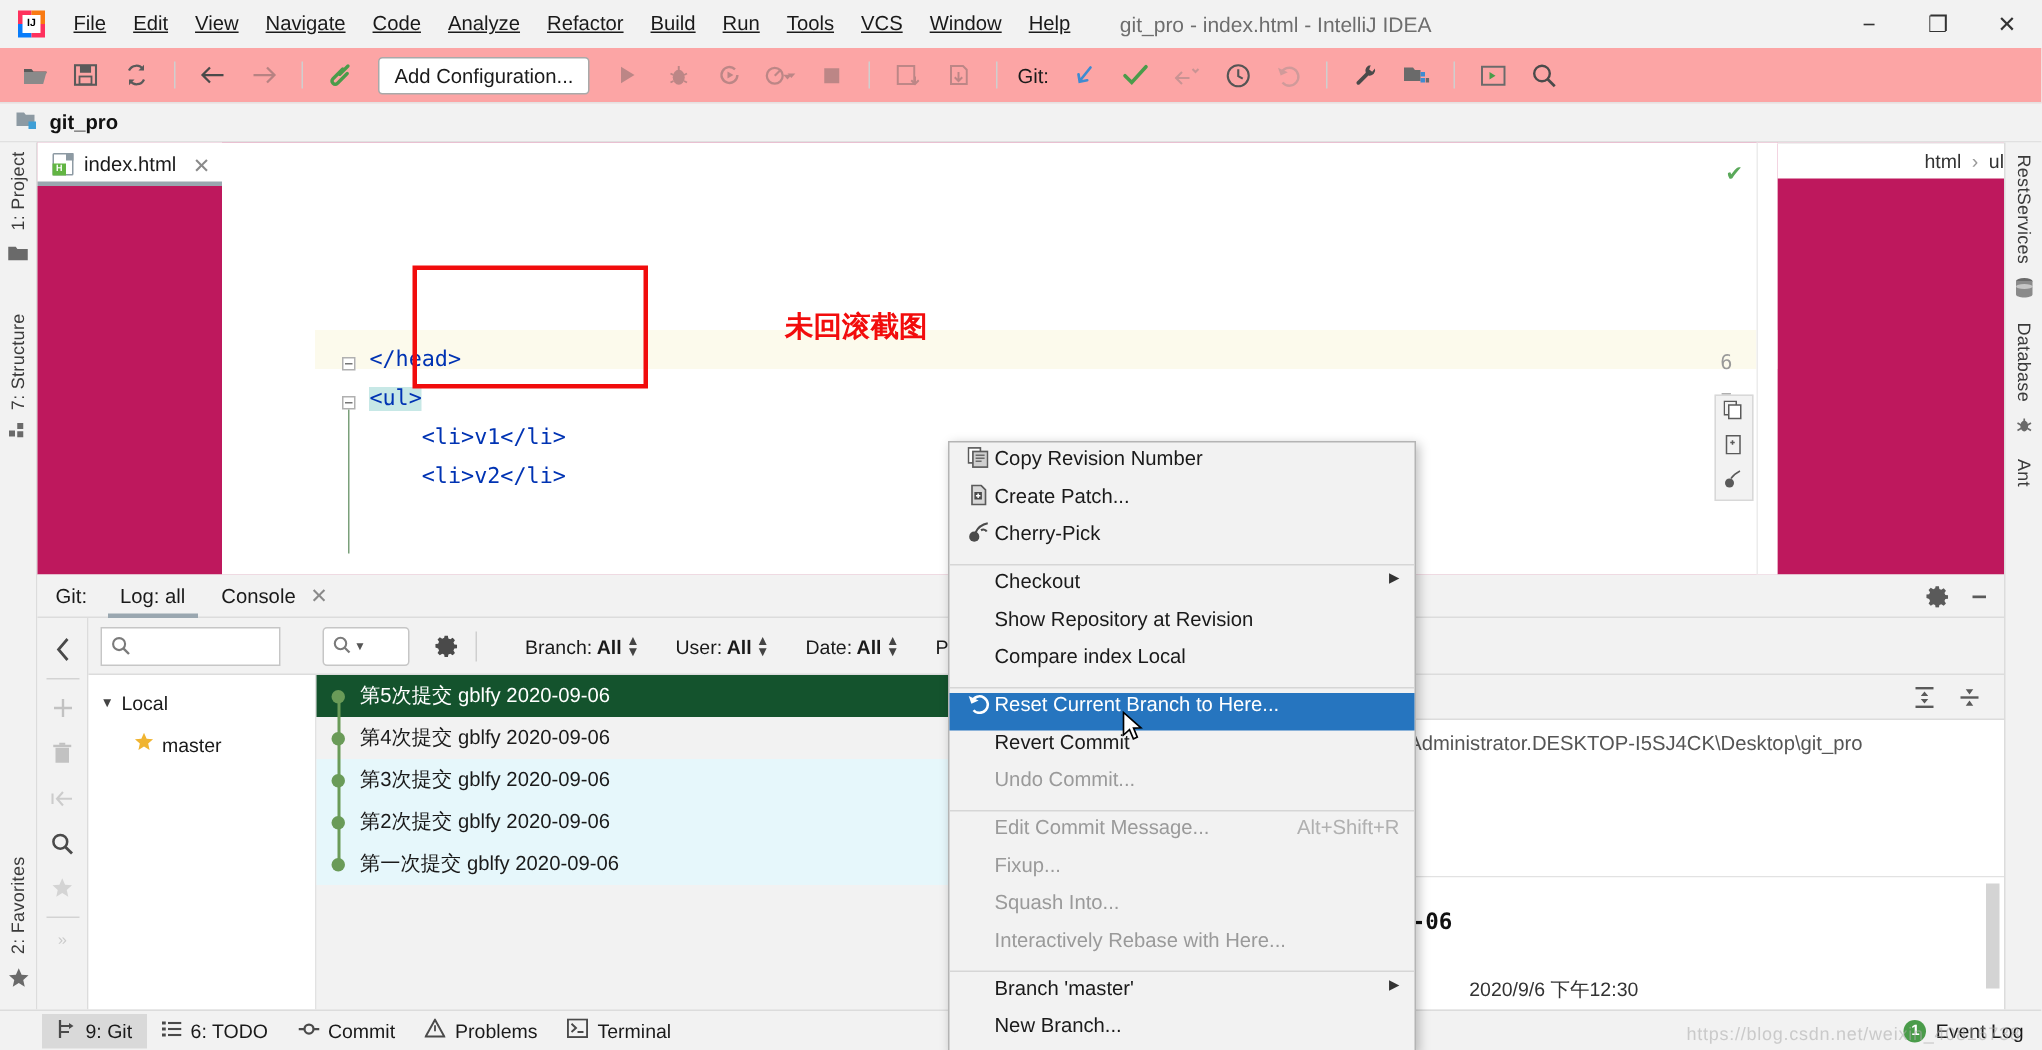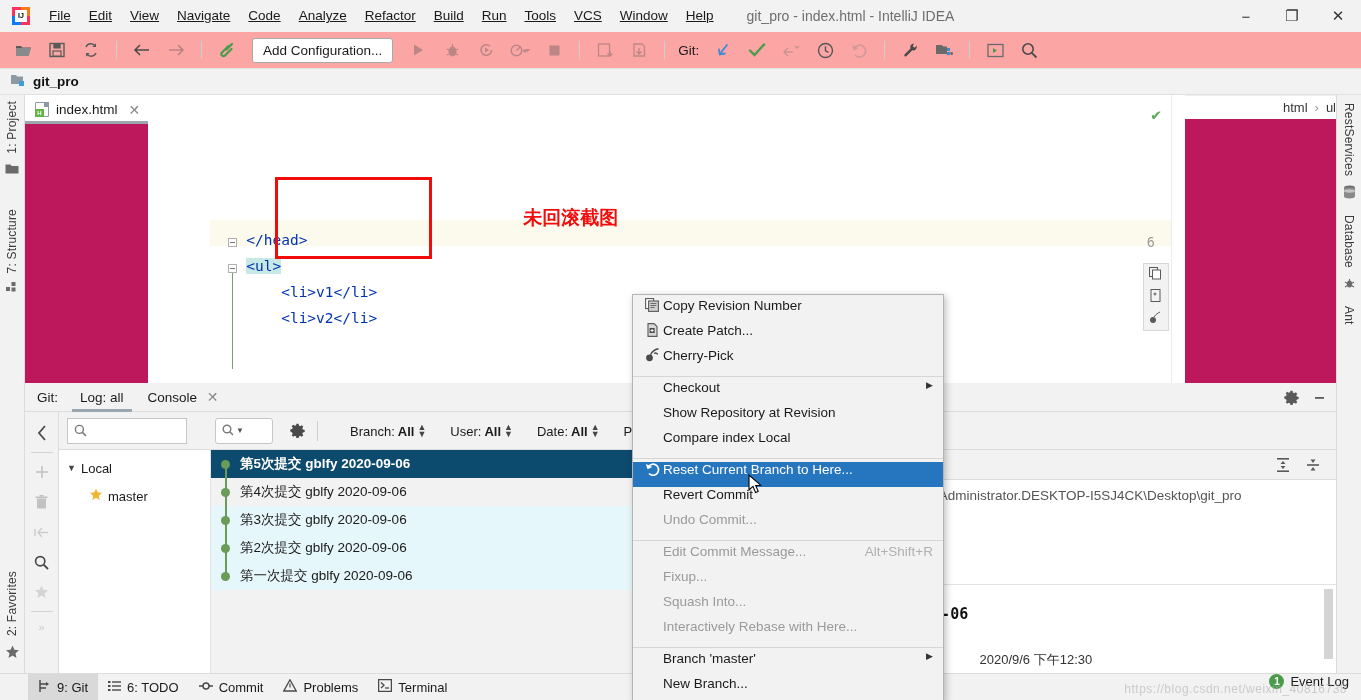--- a/index.html
+++ b/index.html
@@ -142,21 +142,21 @@
   .btnode { display:flex; align-items:center; gap:5px; height:28px; padding-left:8px;}
   .btnode.child { padding-left:30px;}
   .commitcol { flex:1; display:flex; flex-direction:column; min-width:0;}
   .commitlist { position:relative; }
   .crow { height:28px; display:flex; align-items:center; position:relative; font-size:13.5px;
           padding-left:10px; }
   .crow .dot { width:9px; height:9px; border-radius:50%; background:#6a9b58; flex:none; margin-right:10px;
                z-index:2;}
   .crow .msg { flex:1; white-space:nowrap; overflow:hidden; text-overflow:ellipsis;}
   .crow .auth{ margin-right:22px; font-size:13.5px;}
-  .crow.sel { background:#0c4a6e; color:#fff;font-weight:bold; }
+  .crow.sel { background:#14532d; color:#fff; }
   .crow.sel .msg,.crow.sel .auth { color:#fff; }
   .crow.hi { background:#e6f7fb; }
   .graphline { position:absolute; left:14px; top:14px; width:2px; background:#6a9b58; z-index:1;}
   .tagchip { display:flex; align-items:center; gap:4px; margin-right:8px; font-size:13.5px;}
   .tagicon { width:13px; height:13px; position:relative; }
   .warnchip { background:#e4e4e4; padding:1px 4px; display:flex; align-items:center; gap:3px;
               margin-right:8px;}
   .warnchip .bang{ color:#bfa100; font-weight:bold; font-size:12px;}
 
   .detailpane { width:402px; border-left:1px solid #e2e2e2; background:#fff; display:flex;
@@ -170,21 +170,21 @@
   .dchanges { height:88px; background:#fff; position:relative; font-size:13.5px;}
   .dcommitdate{ position:absolute; left:-30px; top:20px;
                 font-family:"DejaVu Sans Mono","Liberation Mono",monospace; font-weight:bold;
                 font-size:15px; color:#111; white-space:nowrap;}
   .dscroll { position:absolute; right:3px; top:4px; width:9px; height:70px; background:#d4d4d4;}
   .dfoot { position:absolute; left:-30px; bottom:4px; font-size:13px; color:#2b6fbb; white-space:nowrap;}
   .dfoot .dt { color:#333; margin-left:60px;}
 
   
   .statusbar { position:absolute; left:0; right:0; bottom:0; height:27px; background:#f2f2f2;
-               border-top:1px solid #dcdcdc; display:flex; padding-left:28px;
+               border-top:1px solid #dcdcdc; display:flex; align-items:center; padding-left:28px;
                gap:0; font-size:13px;}
   .sb { display:flex; align-items:center; gap:6px; padding:3px 10px; color:#1a1a1a; white-space:nowrap;}
   .sb.active { background:#d9d9d9; }
   .eventlog { position:absolute; right:12px; display:flex; align-items:center; gap:6px; }
   .eventbadge { width:15px;height:15px;border-radius:50%;background:#4a9c4a;color:#fff;
                 font-size:10px;display:flex;align-items:center;justify-content:center;font-weight:bold;}
 
   
   .ctxmenu { position:absolute; left:632px; top:294px; width:312px; background:#f2f2f2;
              border:1px solid #b4b4b4; box-shadow:2px 2px 7px rgba(0,0,0,.25); z-index:60;

